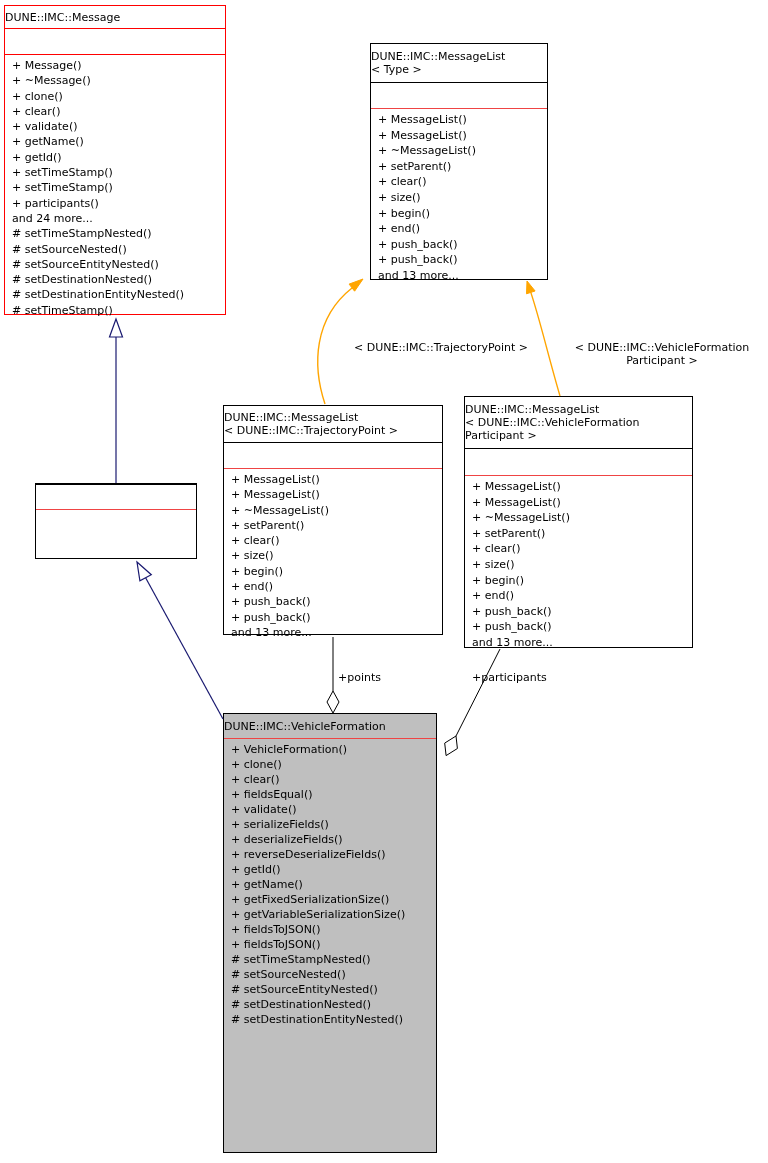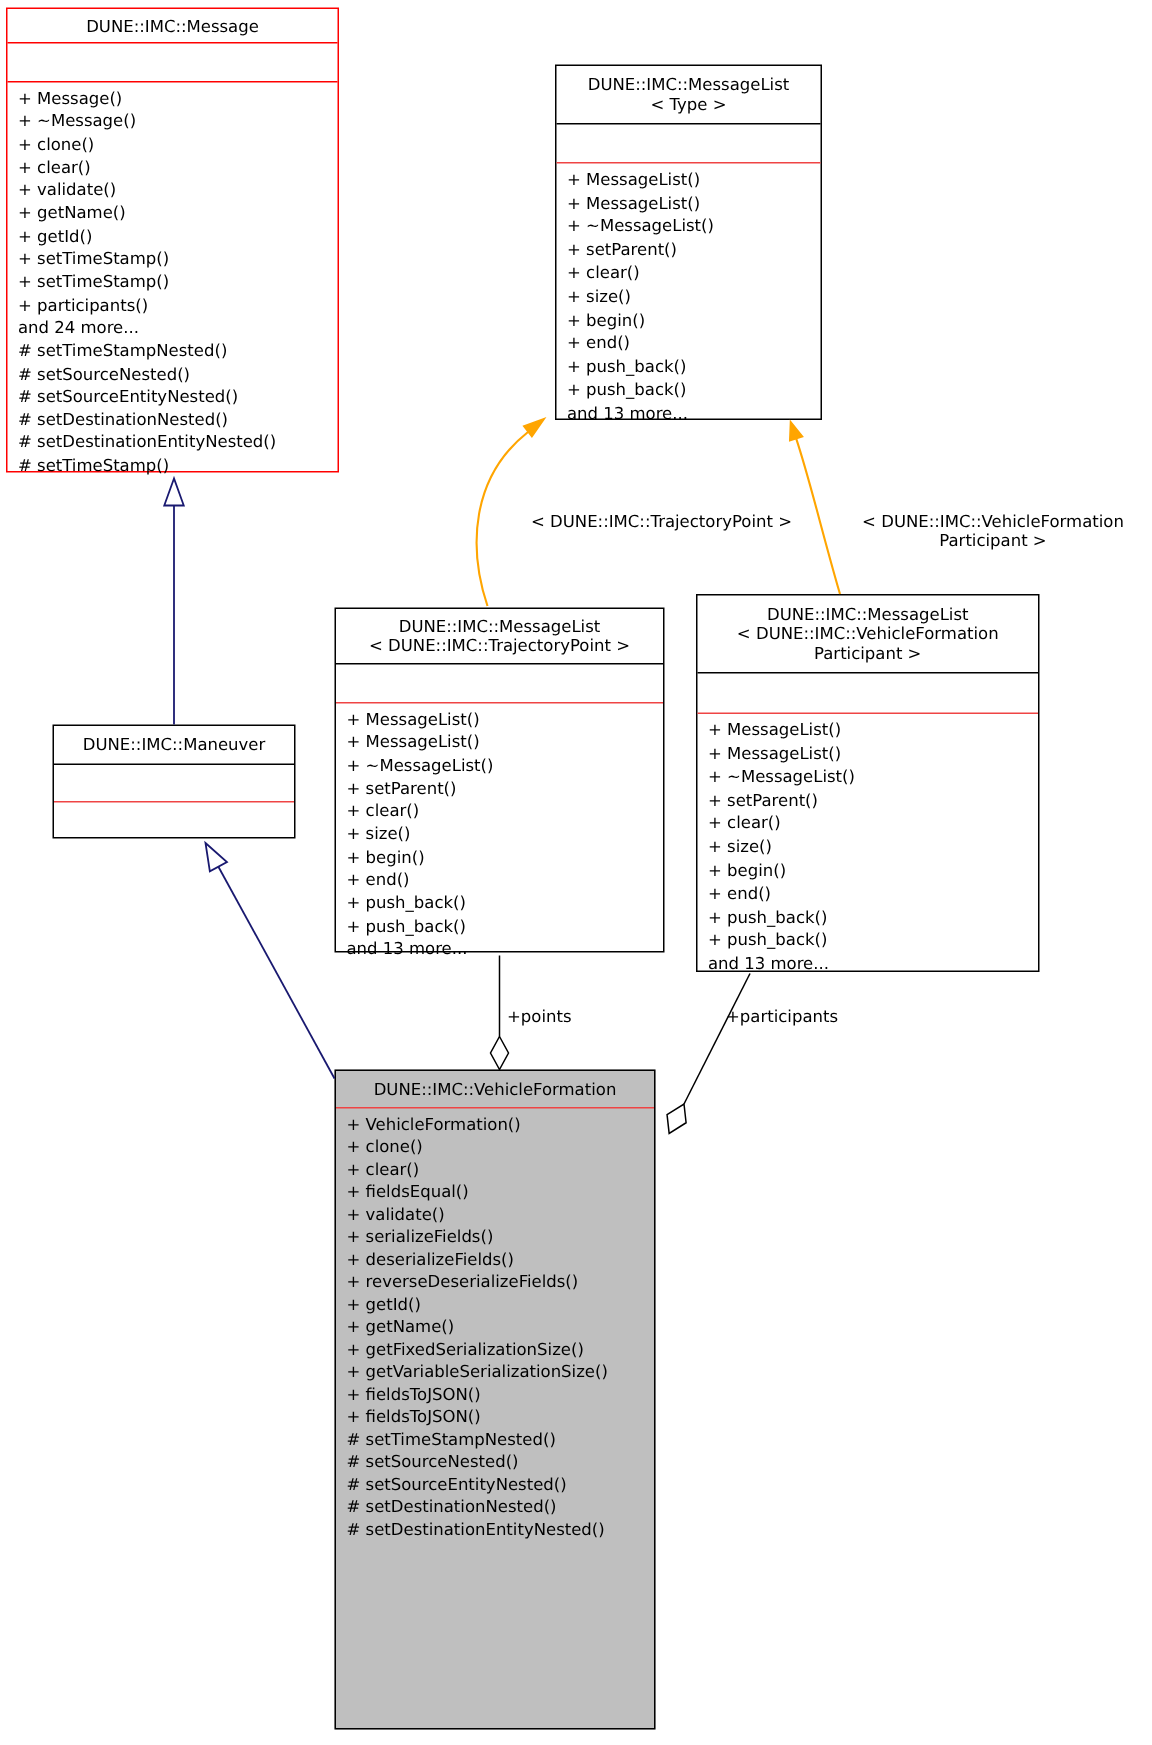--- a/index.html
+++ b/index.html
@@ -9,21 +9,21 @@
     overflow:hidden;
   }
   .classbox {
     position:absolute; box-sizing:border-box; background:#ffffff;
     border:1px solid #000; display:flex; flex-direction:column;
   }
   .classbox.red { border-color:#ff0000; }
   .classbox.gray { background:#bfbfbf; }
   .sec { box-sizing:border-box; }
   .title-sec {
-    display:flex; flex-direction:column; justify-content:center; align-items:center;
+    display:flex; flex-direction:column; justify-content:center; align-items:flex-start;
     text-align:center; line-height:13px; flex:0 0 auto;
   }
   .attrs-sec { border-top:1px solid #000; flex:0 0 auto; padding:2px 0 0 7px; }
   .methods-sec { border-top:1px solid #ef4444; flex:1 1 auto; padding:3px 0 0 7px; }
   .red .attrs-sec, .red .methods-sec { border-top-color:#ff0000; }
   .row { line-height:15.3px; white-space:nowrap; }
   .vf-attr-row { line-height:16.2px; }
   .vf-method-row { line-height:15.0px; }
   .ml-row { line-height:15.6px; }
   .edge-label { position:absolute; white-space:nowrap; line-height:13px; }
@@ -76,23 +76,20 @@
         <div class="row ml-row">+ size()</div>
         <div class="row ml-row">+ begin()</div>
         <div class="row ml-row">+ end()</div>
         <div class="row ml-row">+ push_back()</div>
         <div class="row ml-row">+ push_back()</div>
         <div class="row ml-row">and 13 more...</div>
       </div>
   </div>
 
   <div class="classbox" id="box-maneuver" style="left:35px; top:483px; width:162px; height:76px;">
-    <div class="sec title-sec" style="height:25px;">
-        <div class="title-line">DUNE::IMC::Maneuver</div>
-      </div>
     <div class="sec attrs-sec" style="height:25px;"></div>
     <div class="sec methods-sec"></div>
   </div>
 
   <div class="classbox" id="box-mltp" style="left:223px; top:405px; width:220px; height:230px;">
     <div class="sec title-sec" style="height:36px;">
         <div class="title-line">DUNE::IMC::MessageList</div>
         <div class="title-line">&lt; DUNE::IMC::TrajectoryPoint &gt;</div>
       </div>
     <div class="sec attrs-sec" style="height:26px;"></div>
@@ -159,21 +156,21 @@
         <div class="row vf-method-row"># setDestinationEntityNested()</div>
       </div>
   </div>
 
   <div class="edge-label center" style="left:338px; top:341px; width:206px;">&lt; DUNE::IMC::TrajectoryPoint &gt;</div>
   <div class="edge-label center" style="left:556px; top:341px; width:212px;">
     <div>&lt; DUNE::IMC::VehicleFormation</div>
     <div>Participant &gt;</div>
   </div>
   <div class="edge-label" style="left:338px; top:671px;">+points</div>
-  <div class="edge-label" style="left:484px; top:671px;">+participants</div>
+  <div class="edge-label" style="left:472px; top:671px;">+participants</div>
 
   <svg class="edges" width="768" height="1163" viewBox="0 0 768 1163">
 
     <g>
       <line x1="116" y1="483" x2="116" y2="337" stroke="#191970" stroke-width="1.2"></line>
       <polygon points="116,319 109.5,337 122.5,337" fill="#ffffff" stroke="#191970" stroke-width="1.2"></polygon>
     </g>
 
     <g>
       <line x1="223" y1="719" x2="145.6" y2="577.8" stroke="#191970" stroke-width="1.2"></line>

